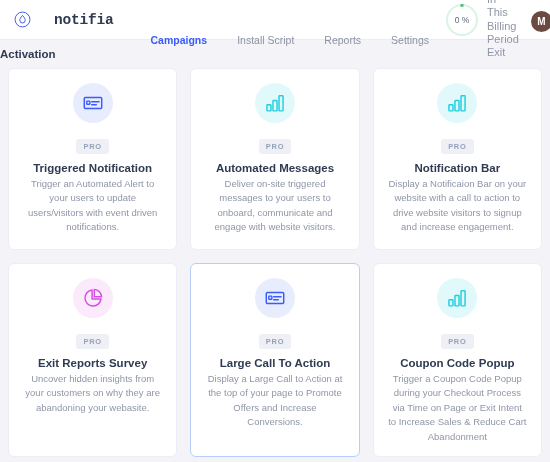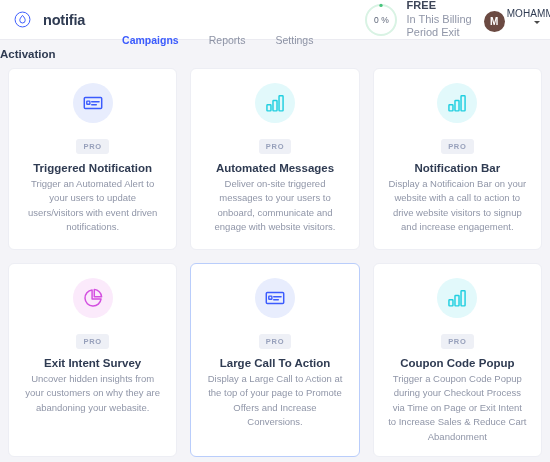--- a/index.html
+++ b/index.html
@@ -14,21 +14,21 @@
   
   #topbar {
     height: 40px;
     background: #ffffff;
     display: flex;
     align-items: center;
     padding: 0 10px 0 14px;
     border-bottom: 1px solid #ebebf1;
     position: relative;
   }
-  #brand { display: flex; align-items: center; gap: 12px; }
+  #brand { display: flex; align-items: center; gap: 23px; font-family: Liberation Mono, monospace; }
   #brand .mark { width: 17px; height: 17px; flex: 0 0 17px; }
   #brand .word {
     font-size: 14.5px; font-weight: bold; color: #2f3b52; letter-spacing: -0.2px;
   }
 
   #navlinks { display: flex; align-items: center; margin-left: 22px; }
   .navlink {
     font-size: 10.5px;
     color: #8d93a5;
     padding: 0 15px;
@@ -125,20 +125,21 @@
       <svg viewBox="0 0 24 24" width="17" height="17">
         <circle cx="12" cy="12" r="10.5" fill="none" stroke="#3b5bfd" stroke-width="1.4"></circle>
         <path d="M12 6.2 C9.2 9.4 8.2 11.2 8.2 13.1 a3.8 3.8 0 0 0 7.6 0 C15.8 11.2 14.8 9.4 12 6.2 Z" fill="none" stroke="#3b5bfd" stroke-width="1.4" stroke-linejoin="round"></path>
       </svg>
     </span>
     <span class="word">notifia</span>
   </div>
 
   <div id="navlinks">
     <div class="navlink active">Campaigns</div>
+    <div class="navlink">Install Script</div>
     <div class="navlink">Reports</div>
     <div class="navlink">Settings</div>
   </div>
 
   <div id="usage">
     <div id="ring">
       <svg width="36" height="36" viewBox="0 0 36 36">
         <circle cx="18" cy="18" r="15" fill="none" stroke="#d9f3e4" stroke-width="2"></circle>
         <circle cx="18" cy="3.4" r="1.7" fill="#49c57d"></circle>
       </svg>
@@ -183,21 +184,21 @@
       <rect x="3.2" y="14" width="4.4" height="6.6" rx="0.7" fill="none" stroke="#22cfe0" stroke-width="1.6"></rect>
       <rect x="9.8" y="9.2" width="4.4" height="11.4" rx="0.7" fill="none" stroke="#22cfe0" stroke-width="1.6"></rect>
       <rect x="16.4" y="4.2" width="4.4" height="16.4" rx="0.7" fill="none" stroke="#22cfe0" stroke-width="1.6"></rect>
     </svg>
       </div><span class="pro">PRO</span><div class="cname">Notification Bar</div><div class="cdesc">Display a Notificaion Bar on your website with a call to action to drive website visitors to signup and increase engagement.</div></div>
     <div class="card"><div class="iconwrap pink">
         <svg viewBox="0 0 24 24" width="22" height="22">
       <path d="M11 3.2 A8.8 8.8 0 1 0 20.8 13 L11 13 Z" fill="none" stroke="#d34fe0" stroke-width="1.6" stroke-linejoin="round"></path>
       <path d="M13.4 2.6 A8.8 8.8 0 0 1 21.4 10.6 L13.4 10.6 Z" fill="none" stroke="#d34fe0" stroke-width="1.6" stroke-linejoin="round"></path>
     </svg>
-      </div><span class="pro">PRO</span><div class="cname">Exit Intent Survey</div><div class="cdesc">Uncover hidden insights from your customers on why they are abandoning your webasite.</div></div>
+      </div><span class="pro">PRO</span><div class="cname">Exit Reports Survey</div><div class="cdesc">Uncover hidden insights from your customers on why they are abandoning your webasite.</div></div>
     <div class="card highlight"><div class="iconwrap blue">
         <svg viewBox="0 0 24 24" width="22" height="22">
       <rect x="2.5" y="6" width="19" height="12" rx="1.2" fill="none" stroke="#3b5bfd" stroke-width="1.6"></rect>
       <rect x="5.2" y="10" width="3.4" height="3.4" rx="0.6" fill="none" stroke="#3b5bfd" stroke-width="1.5"></rect>
       <line x1="10.6" y1="10.6" x2="18.6" y2="10.6" stroke="#3b5bfd" stroke-width="1.6" stroke-linecap="round"></line>
       <line x1="10.6" y1="13.8" x2="15.6" y2="13.8" stroke="#3b5bfd" stroke-width="1.6" stroke-linecap="round"></line>
     </svg>
       </div><span class="pro">PRO</span><div class="cname">Large Call To Action</div><div class="cdesc">Display a Large Call to Action at the top of your page to Promote Offers and Increase Conversions.</div></div>
     <div class="card"><div class="iconwrap cyan">
         <svg viewBox="0 0 24 24" width="22" height="22">

